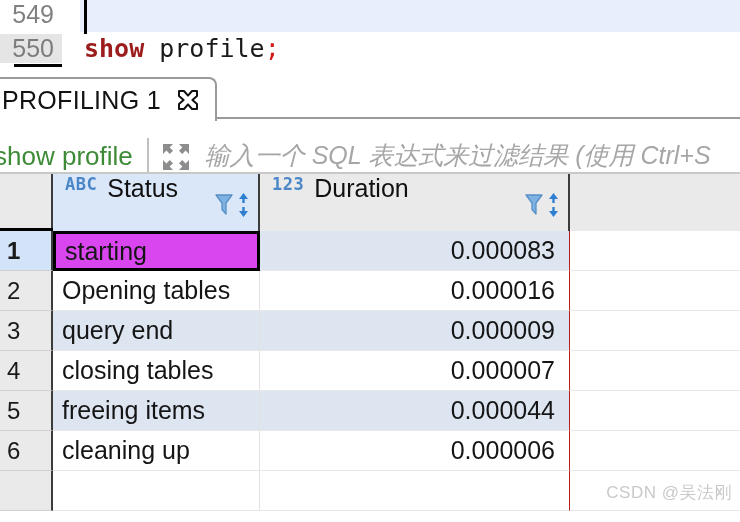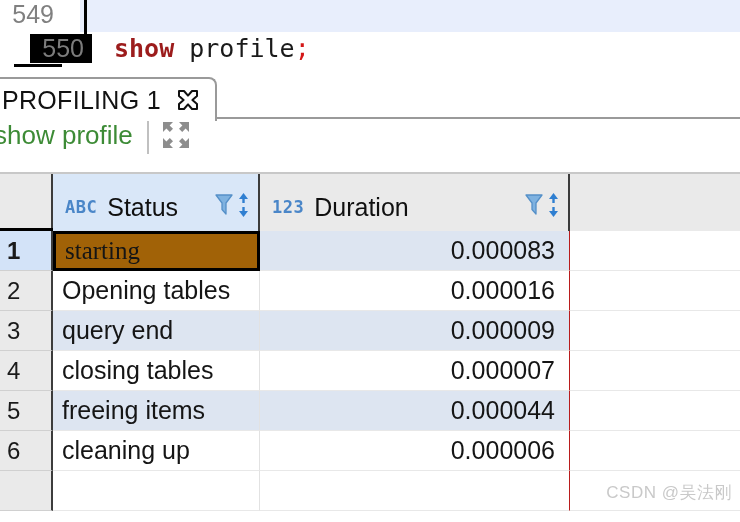--- a/index.html
+++ b/index.html
@@ -45,23 +45,22 @@
     text-align: right;
     padding-right: 8px;
     box-sizing: border-box;
     font-family: Liberation Sans, sans-serif;
     font-size: 25px;
     color: #808080;
     position: relative;
     z-index: 2;
   }
   .gutter.current {
-    background: #000000;
+    background: #e5e5e5;
     color: #7c7c7c;
-    margin-left: 30px;
   }
   .gutter-underline {
     position: absolute;
     left: 14px; top: 64px;
     width: 48px; height: 3px;
     background: #000000;
     z-index: 3;
   }
   .code-text {
     font-family: "DejaVu Sans Mono", monospace;
@@ -122,21 +121,21 @@
     display: block;
   }
 
   
   .filterbar {
     position: absolute;
     left: 0; top: 120px;
     width: 740px; height: 54px;
     background: #ffffff;
     display: flex;
-    align-items: flex-start;
+    align-items: flex-end;
     border-bottom: 2px solid #c8c8c8;
     box-sizing: border-box;
     overflow: hidden;
   }
   .query-label {
     font-size: 26px;
     color: #3d8b36;
     margin-left: -6px;
     white-space: nowrap;
   }
@@ -182,21 +181,20 @@
     background: #eaeaea;
     border-right: 2px solid #3c3c3c;
     box-sizing: border-box;
   }
   .hcell {
     position: absolute;
     top: 0;
     height: 66px;
     box-sizing: border-box;
     display: flex;
-    align-items: center;
     border-right: 2px solid #3c3c3c;
     padding: 0 8px 0 12px;
   }
   .hcell.status  { left: 53px;  width: 207px; background: #d9e7f8; }
   .hcell.duration{ left: 260px; width: 310px; background: #eaeaea; }
   .hcell-filler  { left: 570px; width: 170px; background: #eaeaea; border-right: none; }
   .type-badge {
     font-family: "DejaVu Sans Mono", monospace;
     font-size: 17px;
     font-weight: bold;
@@ -273,23 +271,22 @@
     box-sizing: border-box;
     border-bottom: 1px solid #e8e8e8;
   }
   .row.odd .cell-status,
   .row.odd .cell-duration { background: #dde5f1; }
   .row.even .cell-status,
   .row.even .cell-duration { background: #ffffff; }
   .row .cell-filler { background: #ffffff; }
 
   .row.selected .cell-status {
-    background: #a16207;
+    background: #d946ef;
     border: 3px solid #000000;
-    font-family: Liberation Serif, serif;
   }
 
   .watermark {
     position: absolute;
     right: 8px;
     bottom: 18px;
     font-size: 17px;
     color: #c9c9c9;
     letter-spacing: 0.5px;
     white-space: nowrap;
@@ -332,20 +329,21 @@
   <span class="expand-icon">
     <svg width="30" height="30" viewBox="0 0 30 30">
       <g fill="#8d8d8d">
         <path d="M2 2 L12 2 L8.6 5.4 L12 8.8 L8.8 12 L5.4 8.6 L2 12 Z"></path>
         <path d="M28 2 L28 12 L24.6 8.6 L21.2 12 L18 8.8 L21.4 5.4 L18 2 Z"></path>
         <path d="M2 28 L2 18 L5.4 21.4 L8.8 18 L12 21.2 L8.6 24.6 L12 28 Z"></path>
         <path d="M28 28 L18 28 L21.4 24.6 L18 21.2 L21.2 18 L24.6 21.4 L28 18 Z"></path>
       </g>
     </svg>
   </span>
+  <span class="filter-placeholder">输入一个 SQL 表达式来过滤结果 (使用 Ctrl+S</span>
 </div>
 
 <div class="grid">
 
   <div class="grid-head">
     <div class="corner-cell"></div>
 
     <div class="hcell status">
       <span class="type-badge">ABC</span>
       <span class="hcell-label">Status</span>

